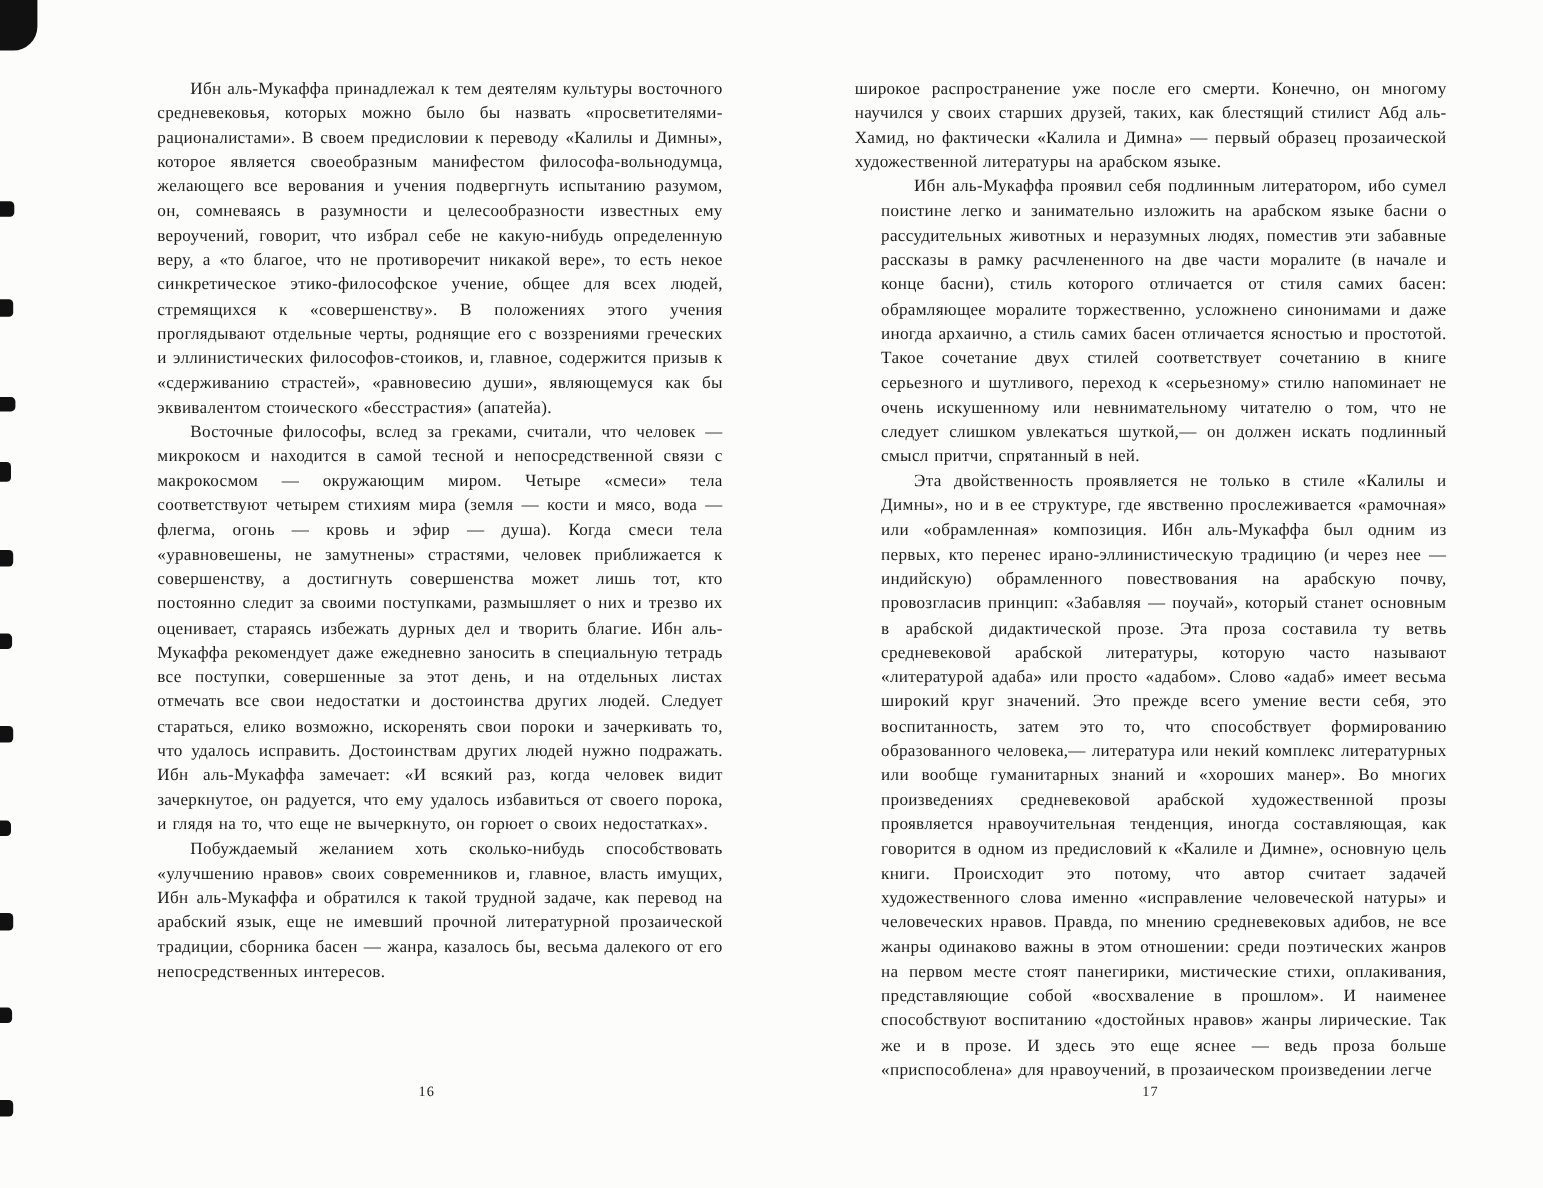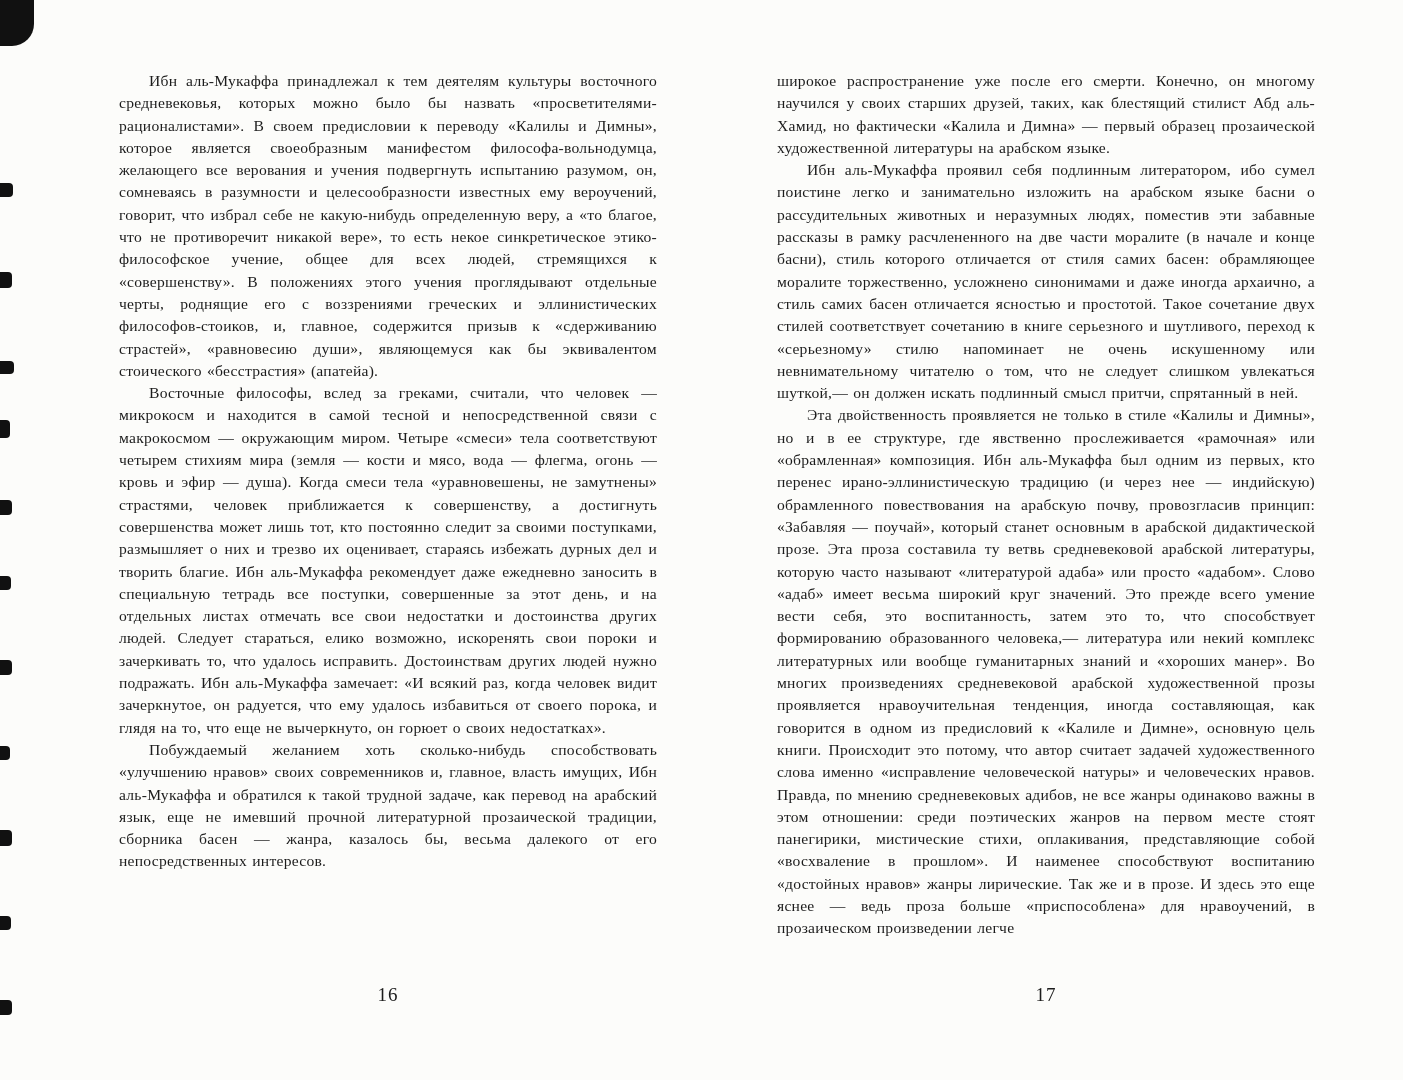--- a/index.html
+++ b/index.html
@@ -23,28 +23,28 @@
     line-height: 22.3px;
     text-align: justify;
     letter-spacing: 0.25px;
     word-spacing: 1px;
     hyphens: auto;
     -webkit-hyphens: auto;
   }
   .page-left  .page-text { left: 119px; }
   .page-right .page-text { left: 76px; }
   .page-text p.para { margin: 0; }
-  .page-text p.para.indent { text-indent: 30px; }
+  .page-text p.para.indent { text-indent: 30px; margin-left: 24px; }
   .page-number {
     position: absolute;
     top: 984px;
     width: 538px;
     text-align: center;
     color: #1c1c1c;
-    font-size: 19px;
+    font-size: 13px;
     letter-spacing: 1px;
   }
   .page-left  .page-number { left: 119px; }
   .page-right .page-number { left: 76px; }
   
   .mark {
     position: absolute;
     left: 0;
     background: #111;
     border-top-right-radius: 4px;

